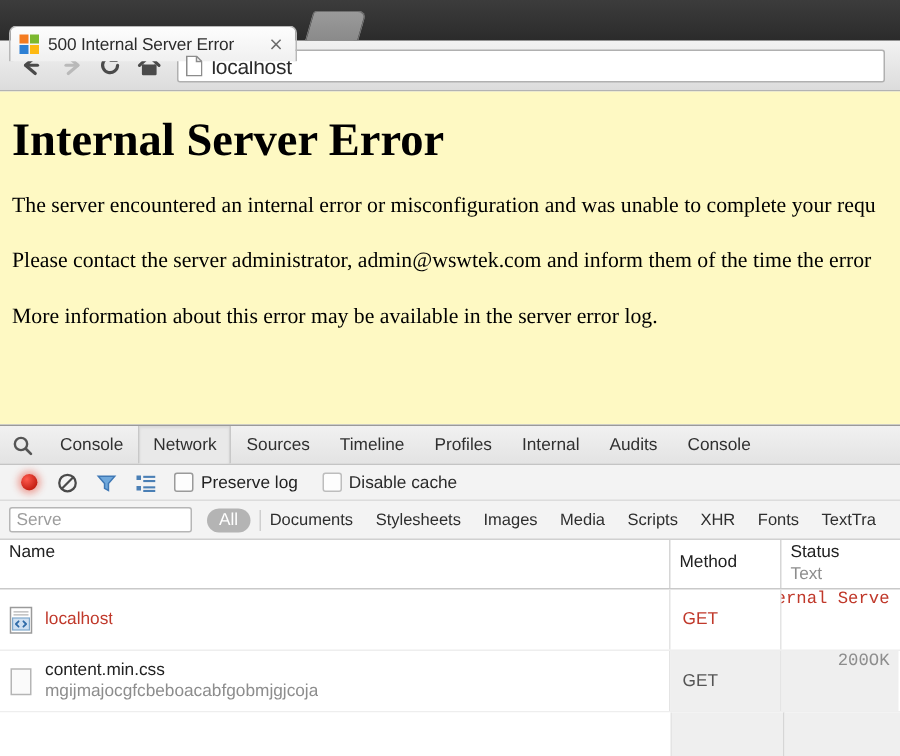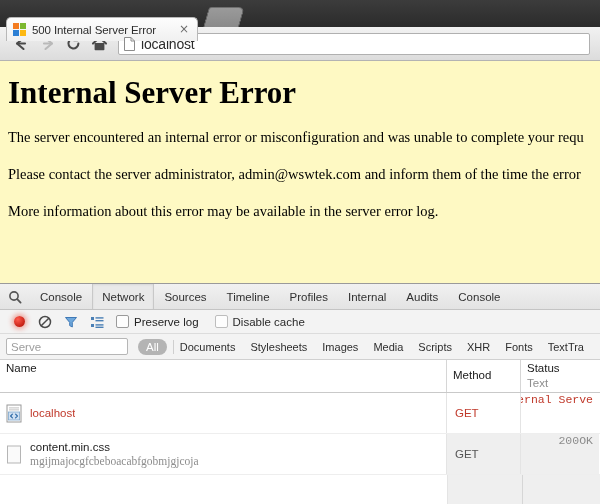--- a/index.html
+++ b/index.html
@@ -190,21 +190,21 @@
   .c-status .s1{line-height:14px;white-space:nowrap;}
   .c-status .s2{line-height:14px;white-space:nowrap;}
   .row-err .c-method,.row-err .c-status{color:#c0392b;}
   .row-ok .c-method{color:#555;}
   .row-ok .c-status{color:#8d8d8d;}
   .rowgrey .c-method,.rowgrey .c-status{background:#efefef;}
 
   .fileicon{width:16px;height:19px;flex:0 0 auto;margin-right:8px;}
   .namecol-txt{display:flex;flex-direction:column;justify-content:center;overflow:hidden;}
   .n1{font-size:11.5px;line-height:14px;white-space:nowrap;}
-  .n2{font-size:11.5px;line-height:14px;color:#8d8d8d;white-space:nowrap;font-family:Liberation Serif, serif;}
+  .n2{font-size:11.5px;line-height:14px;color:#8d8d8d;white-space:nowrap;}
   .n1.err{color:#c0392b;}
   .n1.ok{color:#222;}
   .tail{flex:1 1 auto;display:flex;}
   .tail .tl-name{width:447px;flex:0 0 auto;border-right:1px solid #e4e4e4;background:#fff;}
   .tail .tl-m{width:74px;flex:0 0 auto;border-right:1px solid #d6d6d6;background:#efefef;}
   .tail .tl-s{width:78px;flex:0 0 auto;background:#efefef;}
 </style>
 </head>
 <body>
 

